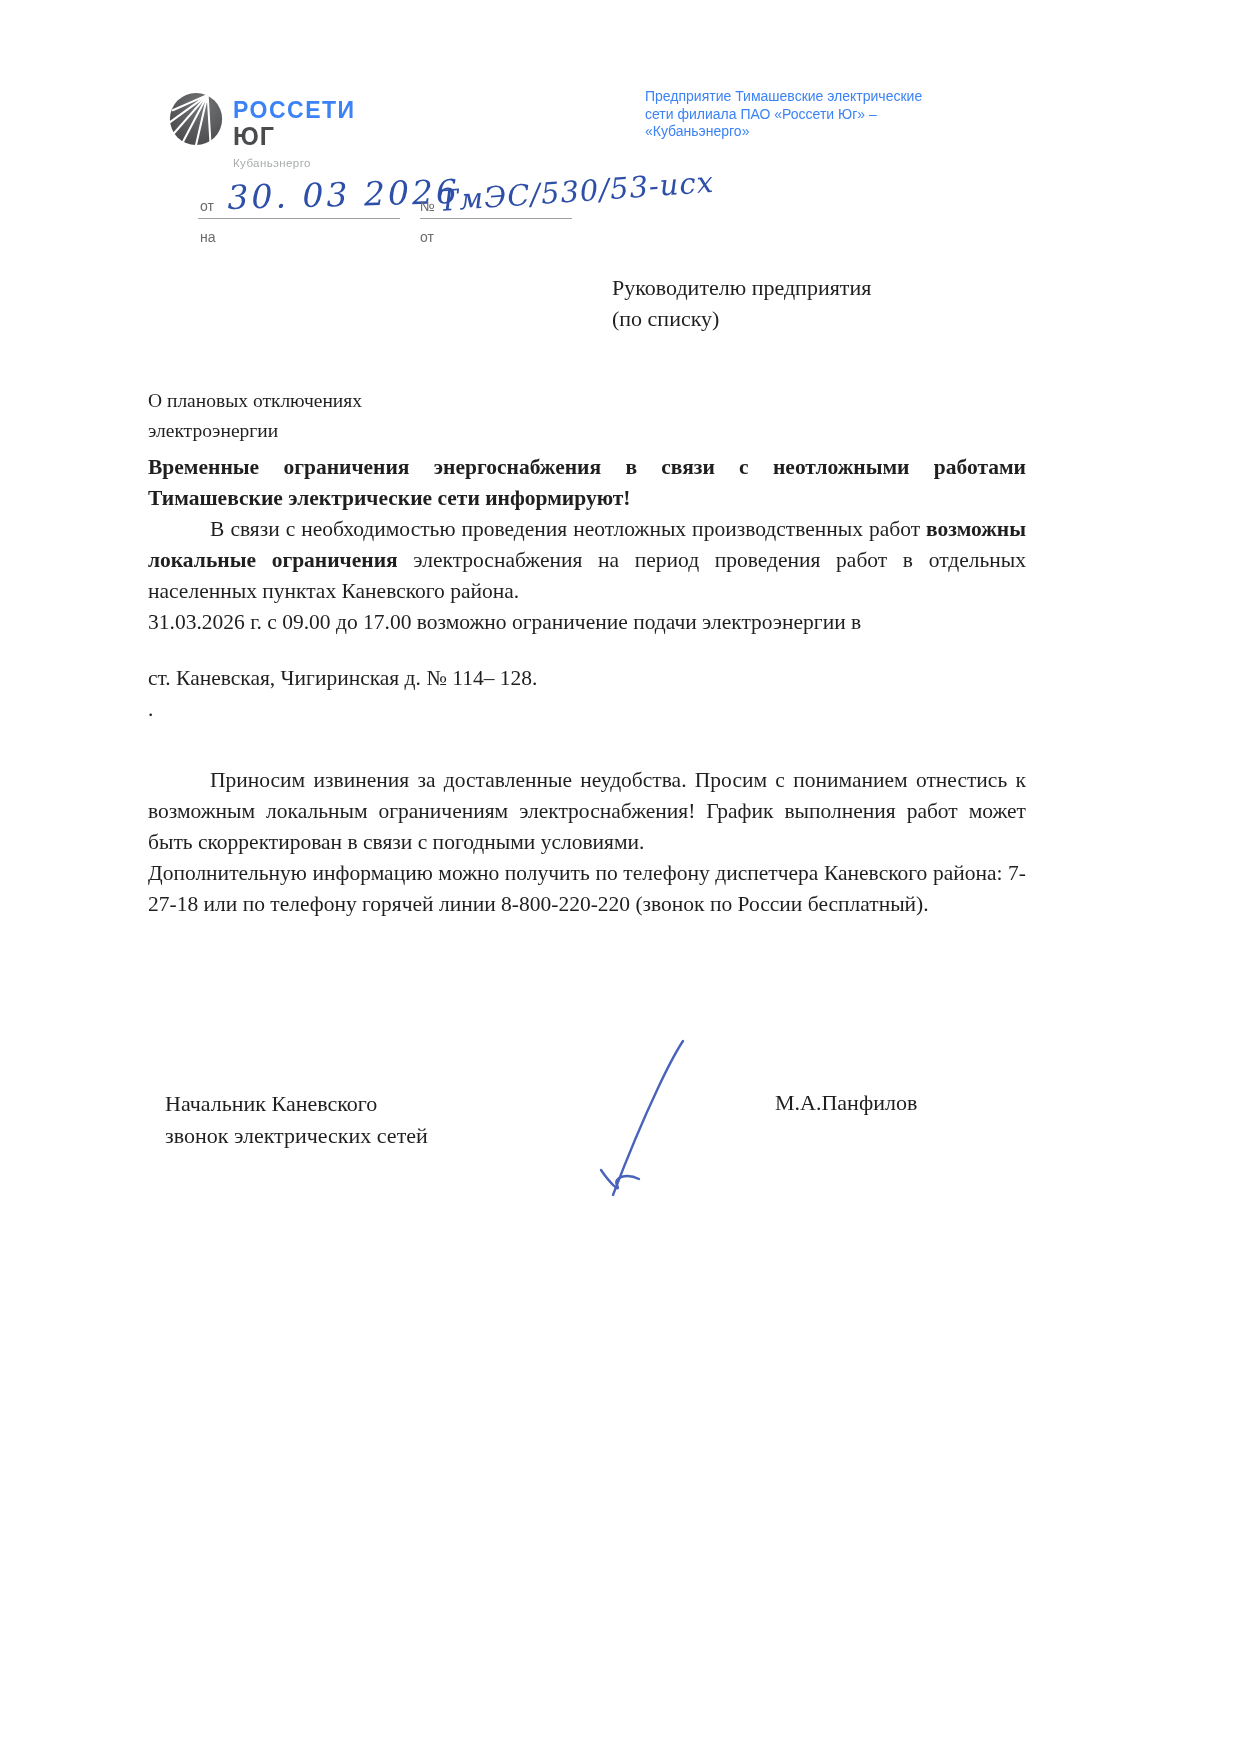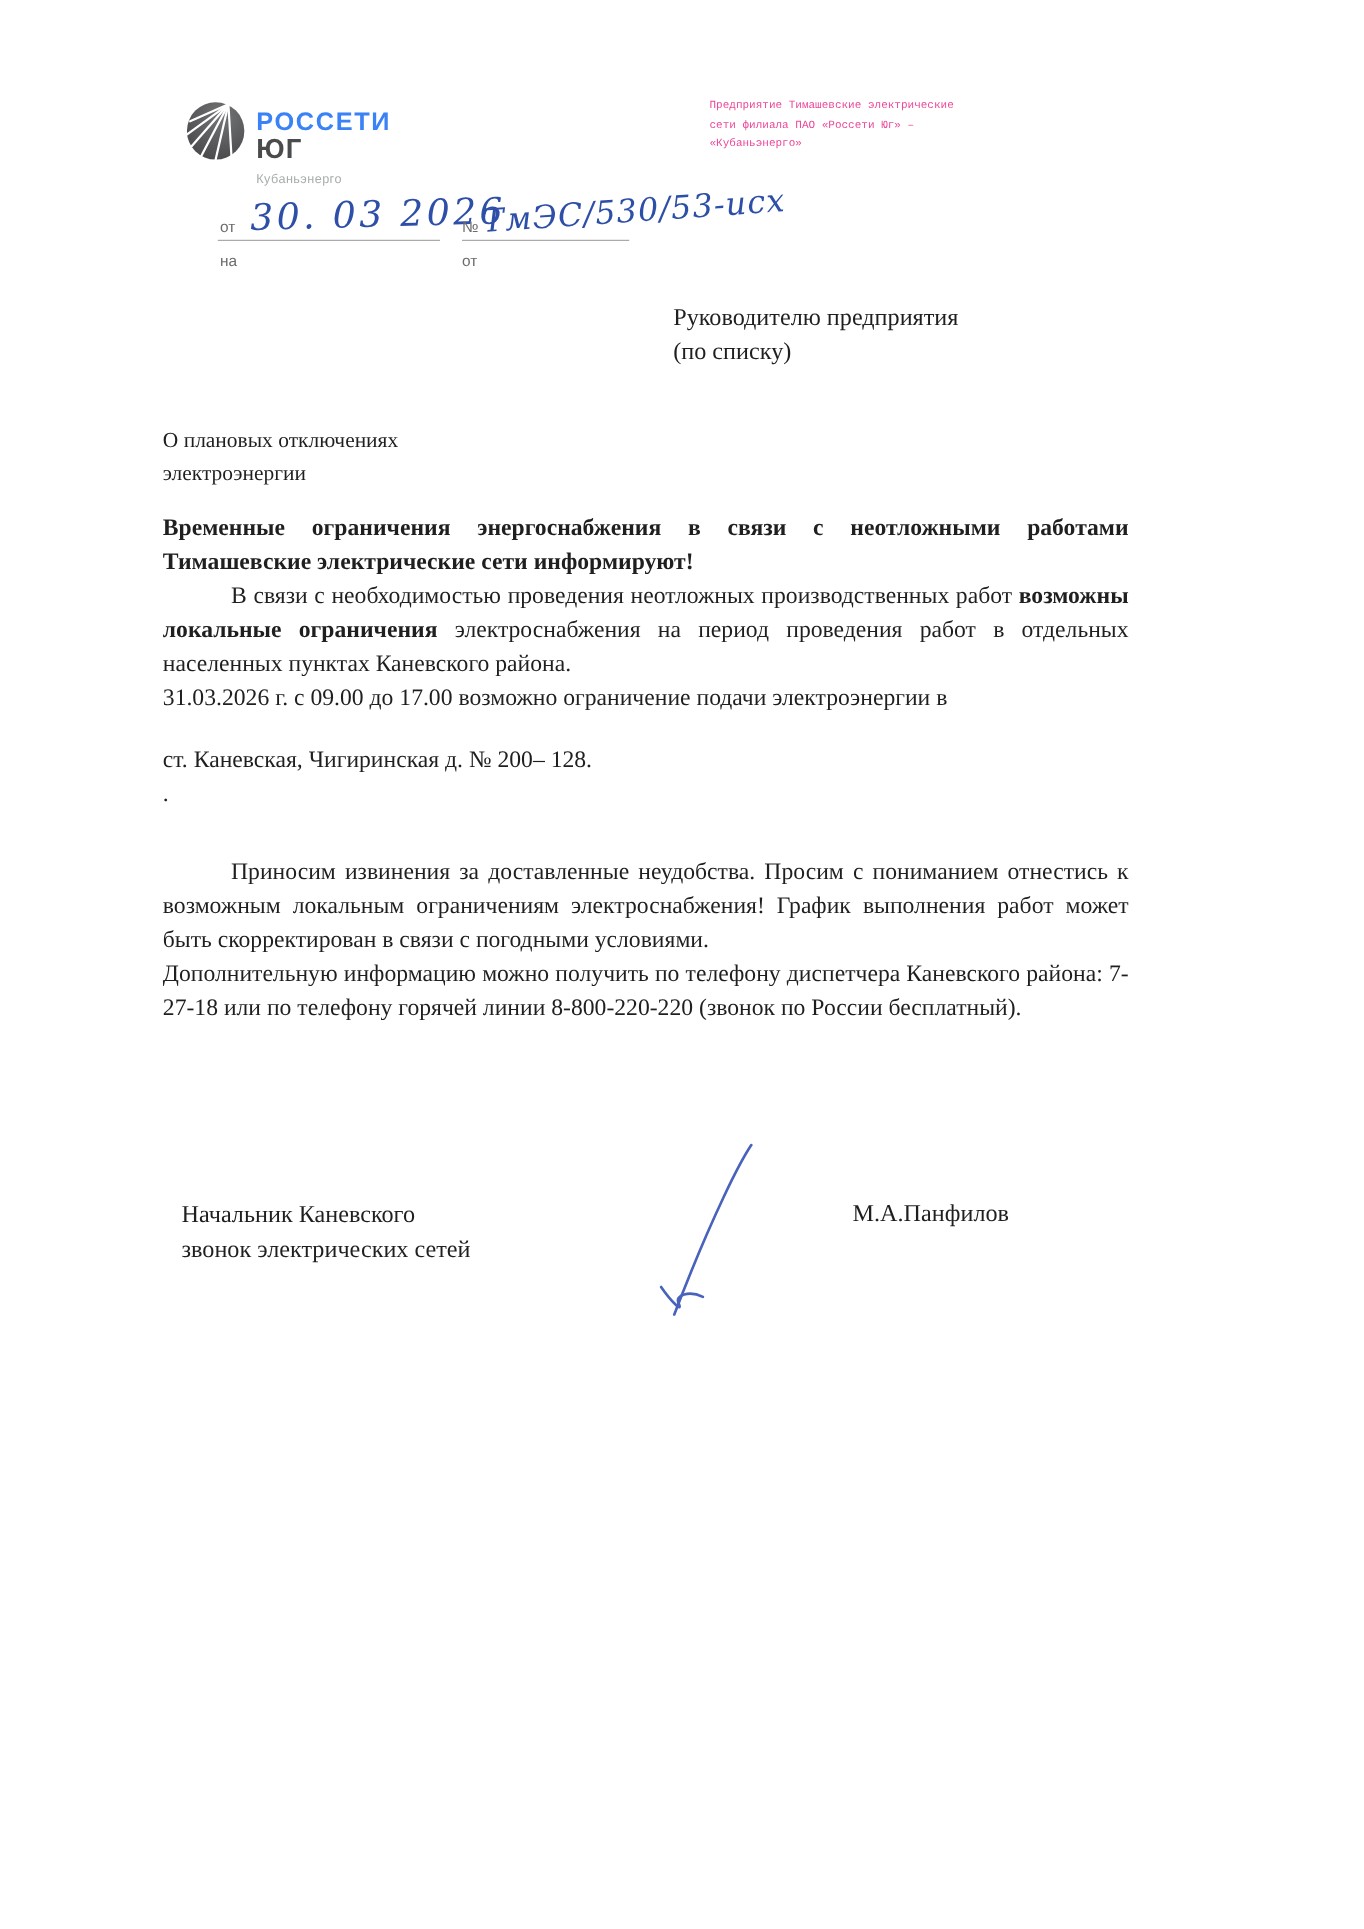--- a/index.html
+++ b/index.html
@@ -33,22 +33,22 @@
   }
   .hand{
     font-family:"DejaVu Serif", serif;
     font-style:italic;color:#2e4fa8;white-space:nowrap;
   }
   .hand-date{font-size:33px;letter-spacing:3px;transform:rotate(-1.5deg);transform-origin:left bottom;}
   .hand-number{font-size:29px;letter-spacing:1px;transform:rotate(-4deg);transform-origin:left bottom;}
   .rule{height:0;border-bottom:1.6px solid #8f8f8f;opacity:.85;}
 
   .company{
-    font-family:Liberation Mono, monospace;
-    font-size:10px;line-height:17.5px;color:#ec4899;
+    font-family:Liberation Sans, sans-serif;
+    font-size:14px;line-height:17.5px;color:#3b82f6;
   }
   .company .blk{margin:0 0 16px 0;}
 
   
   .addressee{font-size:22px;line-height:31px;}
   .subject{font-size:19.5px;line-height:30px;}
   .body-text{
     width:878px;font-size:21.5px;line-height:31px;
     text-align:justify;
   }
@@ -110,25 +110,25 @@
   <div class="abs addressee" style="left:612px;top:272px;">
     <div>Руководителю предприятия</div>
     <div>(по списку)</div>
   </div>
 
   <div class="abs subject" style="left:148px;top:386px;">
     <div>О плановых отключениях</div>
     <div>электроэнергии</div>
   </div>
 
-  <div class="abs body-text" style="left:148px;top:464px;">
+  <div class="abs body-text" style="left:148px;top:452px;">
     <p class="bold">Временные ограничения энергоснабжения в связи с неотложными работами Тимашевские электрические сети информируют!</p>
     <p class="indent"><span>В связи с необходимостью проведения неотложных производственных работ </span><span class="bold">возможны локальные ограничения</span><span> электроснабжения на период проведения работ в отдельных населенных пунктах Каневского района.</span></p>
     <p>31.03.2026 г. с 09.00 до 17.00 возможно ограничение подачи электроэнергии в</p>
-    <p class="gap-sm">ст. Каневская, Чигиринская д. № 200– 128.</p>
+    <p class="gap-sm">ст. Каневская, Чигиринская д. № 114– 128.</p>
     <p>.</p>
     <p class="indent gap-md">Приносим извинения за доставленные неудобства. Просим с пониманием отнестись к возможным локальным ограничениям электроснабжения! График выполнения работ может быть скорректирован в связи с погодными условиями.</p>
     <p>Дополнительную информацию можно получить по телефону диспетчера Каневского района: 7-27-18 или по телефону горячей линии 8-800-220-220 (звонок по России бесплатный).</p>
   </div>
 
   <div class="abs sig-pos" style="left:165px;top:1088px;width:460px;">
     <div>Начальник Каневского</div>
     <div>звонок электрических сетей</div>
   </div>
 

